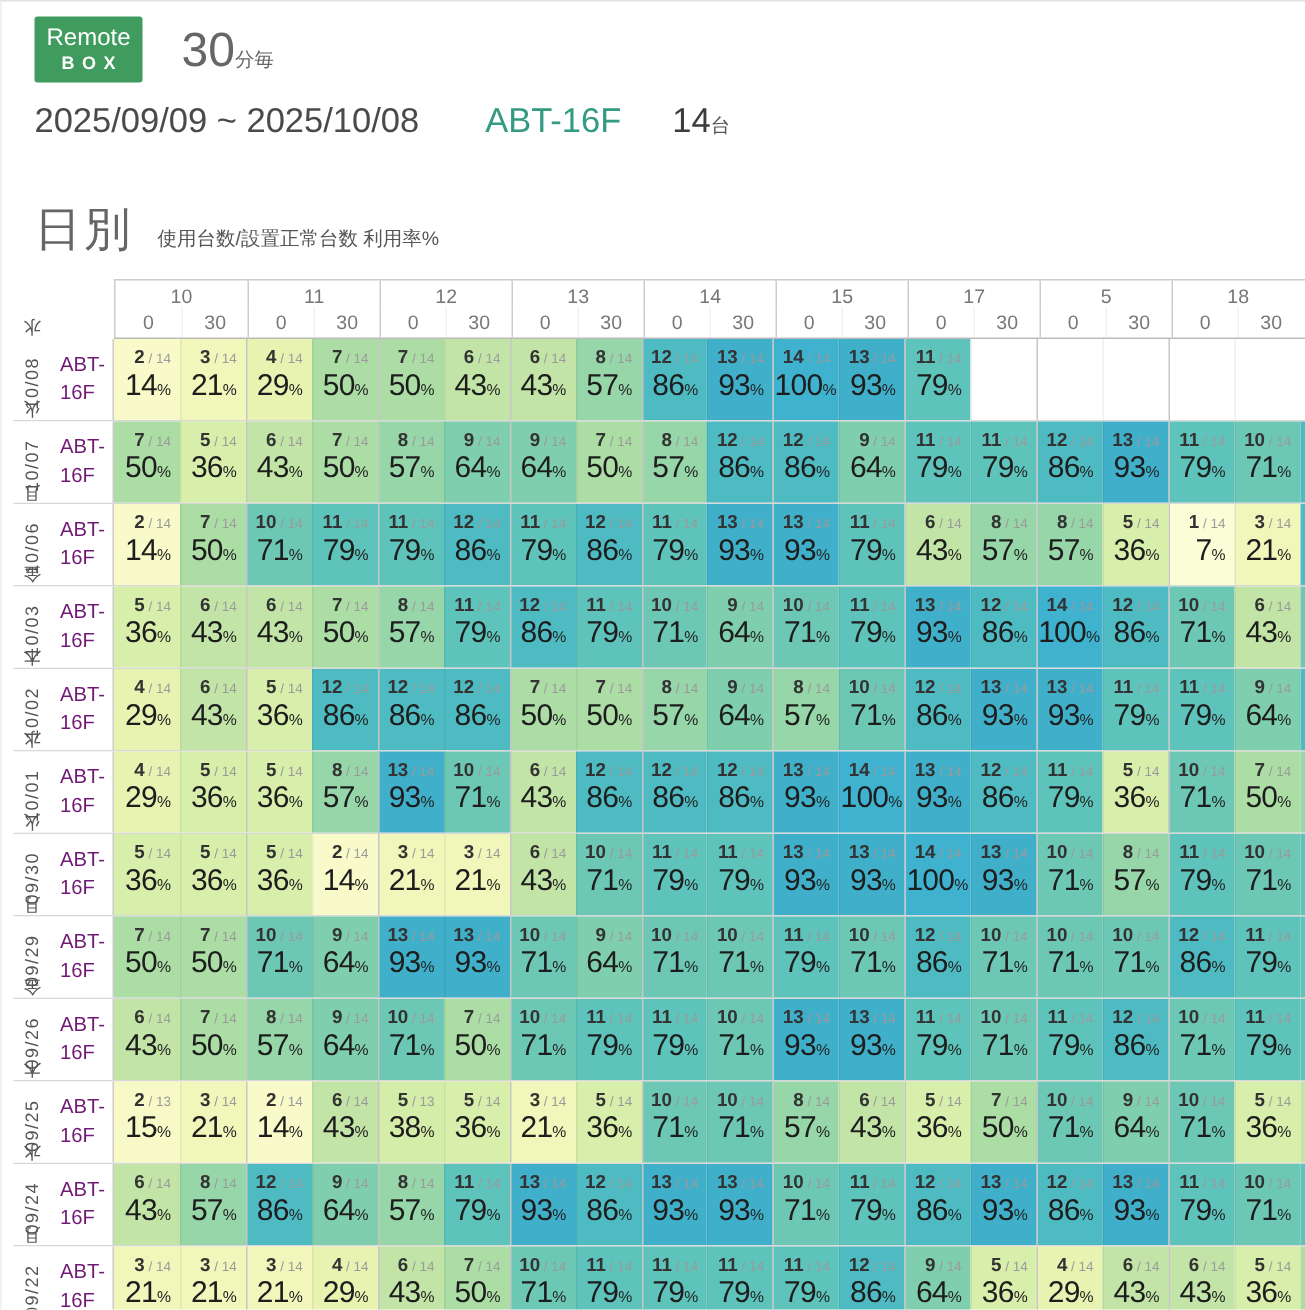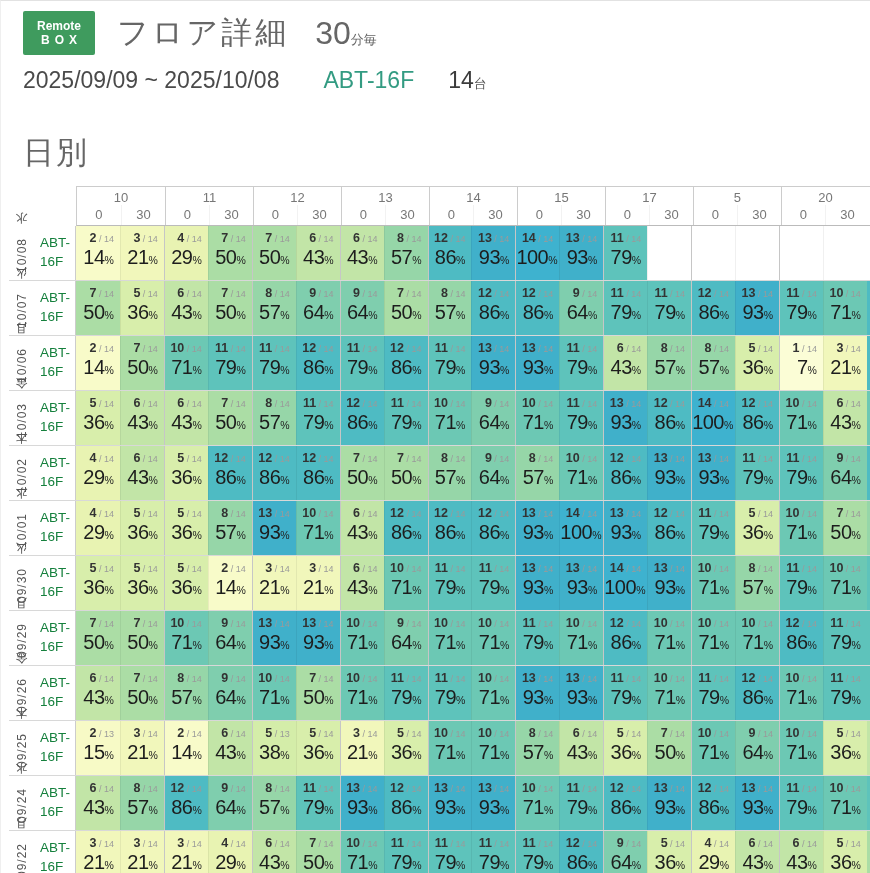--- a/index.html
+++ b/index.html
@@ -12,21 +12,21 @@
     border-top: 1px solid #e2e2e2;
     border-left: 1px solid #efefef;
   }
   .page-head { padding: 10px 0 0 22px; }
   .brand-row { display: flex; align-items: center; }
   .badge {
     width: 72px; height: 44px; border-radius: 2px;
     display: flex; flex-direction: column; align-items: center; justify-content: center;
     color: #fff;
   }
-  .badge .l1 { font-size: 12px; font-weight: bold; line-height: 1.2; }
+  .badge .l1 { font-size: 16px; font-weight: normal; line-height: 1.2; }
   .badge .l2 { font-size: 12px; font-weight: bold; letter-spacing: 5px; margin-left: 5px; line-height: 1.2; }
   .page-title { font-size: 31px; color: #666; letter-spacing: 3px; margin-left: 22px; }
   .interval { color: #666; margin-left: 26px; display: flex; align-items: baseline; }
   .interval .num { font-size: 32px; }
   .interval .unit { font-size: 13px; }
   .info-row { margin-top: 12px; display: flex; align-items: flex-start; font-size: 23px; color: #4a4a4a; }
   .floor-name { margin-left: 44px; color: #339b82; }
   .device-count { margin-left: 34px; color: #3c3c3c; }
   .device-unit { font-size: 13px; color: #555; }
   .section-row { margin-top: 38px; display: flex; align-items: baseline; }
@@ -45,21 +45,21 @@
   .min.gb { border-left: 1px solid #ccc; }
   .min.ib { border-left: 1px solid rgba(0,0,0,0.05); }
   .trow { display: flex; border-top: 1px solid #d8d8d8; }
   .trow:first-child { border-top: none; }
   .rlabel { width: 67px; display: flex; background: #fff; }
   .date-v {
     width: 26px; display: flex; align-items: center; justify-content: center;
     writing-mode: vertical-rl; transform: rotate(180deg);
     font-size: 12px; color: #555; letter-spacing: 1px;
   }
-  .floorlbl { font-size: 13.5px; color: #15803d; line-height: 1.4; display: flex; flex-direction: column; justify-content: center; padding-left: 5px; }
+  .floorlbl { font-size: 13.5px; color: #701a75; line-height: 1.4; display: flex; flex-direction: column; justify-content: center; padding-left: 5px; }
   .cells { display: flex; width: 795px; border-left: 1px solid #ccc; }
   .cell {
     width: 44px; height: 54px; text-align: right; padding-right: 6px; overflow: hidden;
   }
   .cell.gb { border-left: 1px solid #c6c6c6; }
   .cell.ib { border-left: 1px solid rgba(0,0,0,0.06); }
   .cell.empty { background: #fff; }
   .cell.dotty {
     background-image: radial-gradient(rgba(150,150,70,0.14) 1px, transparent 1.3px);
     background-size: 5px 5px;
@@ -73,52 +73,52 @@
 </style>
 </head>
 <body>
 
 <div class="page-head">
   <div class="brand-row">
     <div class="badge" style="background: rgb(63, 155, 94);">
       <span class="l1">Remote</span>
       <span class="l2">BOX</span>
     </div>
-    <div class="page-title">フロア詳細</div>
     <div class="interval">
       <span class="num">30</span>
       <span class="unit">分毎</span>
     </div>
   </div>
   <div class="info-row">
     <span>2025/09/09 ~ 2025/10/08</span>
     <span class="floor-name" style="color: rgb(51, 155, 130);">ABT-16F</span>
     <span class="device-count">
       <span>14</span><span class="device-unit">台</span>
     </span>
   </div>
   <div class="section-row">
     <span class="section-title">日別</span>
+    <span class="section-legend">使用台数/設置正常台数 利用率%</span>
   </div>
 </div>
 
 <div class="htable">
   <div class="thead">
     <div class="label-spacer"></div>
     <div class="cols">
       <div class="hour-row">
           <div class="hour">10</div>
           <div class="hour gb">11</div>
           <div class="hour gb">12</div>
           <div class="hour gb">13</div>
           <div class="hour gb">14</div>
           <div class="hour gb">15</div>
           <div class="hour gb">17</div>
           <div class="hour gb">5</div>
-          <div class="hour gb">20</div>
+          <div class="hour gb">18</div>
         </div>
       <div class="min-row">
           <div class="min">0</div>
           <div class="min ib">30</div>
           <div class="min gb">0</div>
           <div class="min ib">30</div>
           <div class="min gb">0</div>
           <div class="min ib">30</div>
           <div class="min gb">0</div>
           <div class="min ib">30</div>

